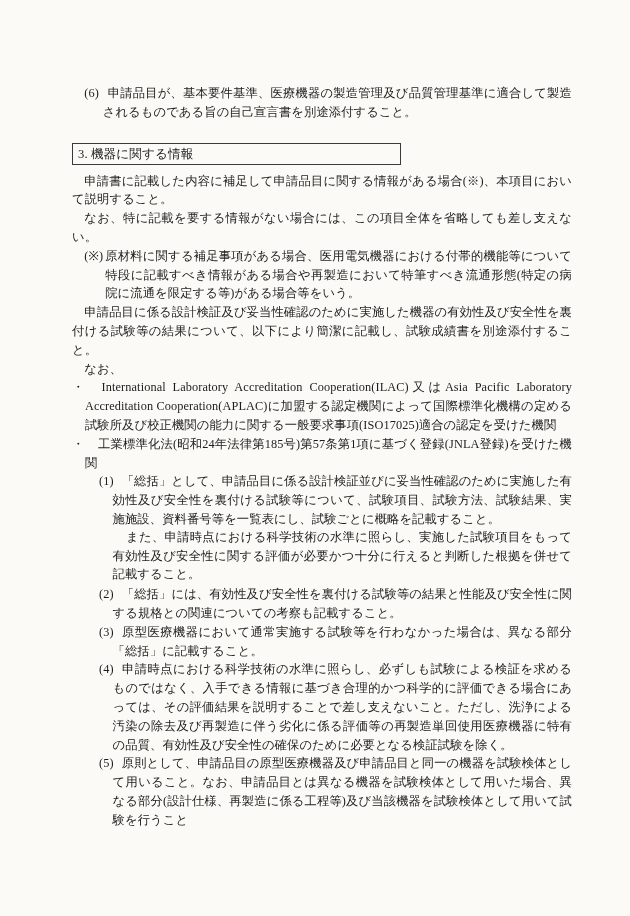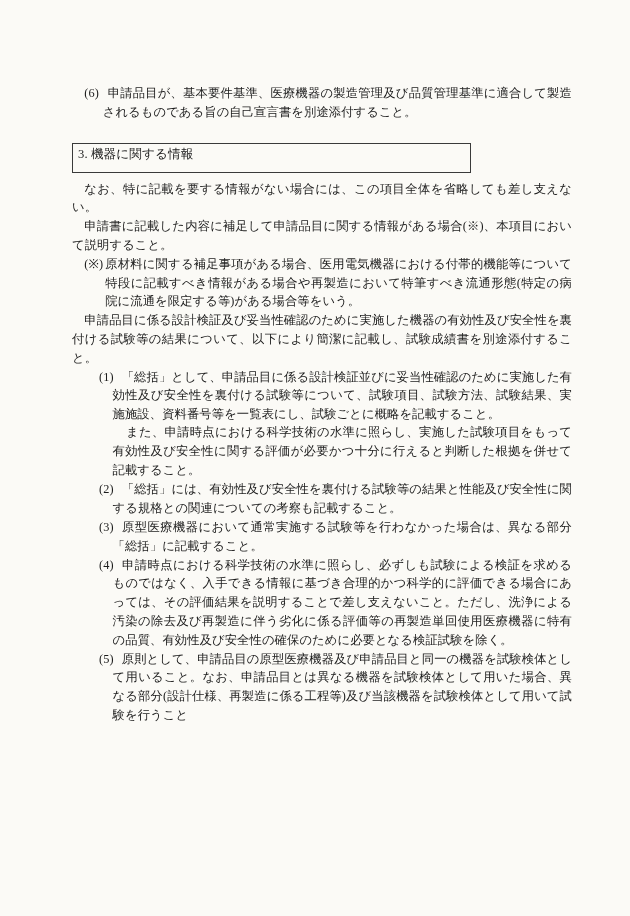--- a/index.html
+++ b/index.html
@@ -45,45 +45,48 @@
   
   .num-item { padding-left: 3.3em; text-indent: -1.1em; }
   .num-item .lbl { margin-right: 0.65em; }
 
   
   .sub { padding-left: 3.3em; text-indent: 1.1em; font-family: Liberation Mono, monospace; }
 
   
   .sec-head {
     box-sizing: border-box;
-    width: 399px;
+    width: 329px;
     border: 1px solid #3a3a3a;
-    padding: 2px 6px 10px 5px;
+    padding: 2px 6px 2px 5px;
     margin: 21px 0 7px 0;
     background: transparent;
     font-size: 12.6px;
     line-height: 16px;
   }
 </style>
 </head>
 <body>
 
 <div class="doc">
 
   <p class="item6"><span class="lbl">(6)</span><span>申請品目が、基本要件基準、医療機器の製造管理及び品質管理基準に適合して製造されるものである旨の自己宣言書を別途添付すること。</span></p>
 
   <div class="sec-head"><span>3. 機器に関する情報</span></div>
 
+  <p class="ind1">申請書に記載した内容に補足して申請品目に関する情報がある場合(※)、本項目において説明すること。</p>
   <p class="ind1">なお、特に記載を要する情報がない場合には、この項目全体を省略しても差し支えない。</p>
-  <p class="ind1">申請書に記載した内容に補足して申請品目に関する情報がある場合(※)、本項目において説明すること。</p>
   <p class="note"><span class="lbl">(※)</span><span>原材料に関する補足事項がある場合、医用電気機器における付帯的機能等について特段に記載すべき情報がある場合や再製造において特筆すべき流通形態(特定の病院に流通を限定する等)がある場合等をいう。</span></p>
 
 
   <p class="ind1">申請品目に係る設計検証及び妥当性確認のために実施した機器の有効性及び安全性を裏付ける試験等の結果について、以下により簡潔に記載し、試験成績書を別途添付すること。</p>
+  <p class="ind1">なお、</p>
 
+  <p class="bullet"><span class="lbl">・</span><span>International Laboratory Accreditation Cooperation(ILAC)又はAsia Pacific Laboratory Accreditation Cooperation(APLAC)に加盟する認定機関によって国際標準化機構の定める試験所及び校正機関の能力に関する一般要求事項(ISO17025)適合の認定を受けた機関</span></p>
+  <p class="bullet"><span class="lbl">・</span><span>工業標準化法(昭和24年法律第185号)第57条第1項に基づく登録(JNLA登録)を受けた機関</span></p>
 
 
   <p class="num-item"><span class="lbl">(1)</span><span>「総括」として、申請品目に係る設計検証並びに妥当性確認のために実施した有効性及び安全性を裏付ける試験等について、試験項目、試験方法、試験結果、実施施設、資料番号等を一覧表にし、試験ごとに概略を記載すること。</span></p>
   <p class="sub">また、申請時点における科学技術の水準に照らし、実施した試験項目をもって有効性及び安全性に関する評価が必要かつ十分に行えると判断した根拠を併せて記載すること。</p>
 
   <p class="num-item"><span class="lbl">(2)</span><span>「総括」には、有効性及び安全性を裏付ける試験等の結果と性能及び安全性に関する規格との関連についての考察も記載すること。</span></p>
 
   <p class="num-item"><span class="lbl">(3)</span><span>原型医療機器において通常実施する試験等を行わなかった場合は、異なる部分「総括」に記載すること。</span></p>
 
   <p class="num-item"><span class="lbl">(4)</span><span>申請時点における科学技術の水準に照らし、必ずしも試験による検証を求めるものではなく、入手できる情報に基づき合理的かつ科学的に評価できる場合にあっては、その評価結果を説明することで差し支えないこと。ただし、洗浄による汚染の除去及び再製造に伴う劣化に係る評価等の再製造単回使用医療機器に特有の品質、有効性及び安全性の確保のために必要となる検証試験を除く。</span></p>

